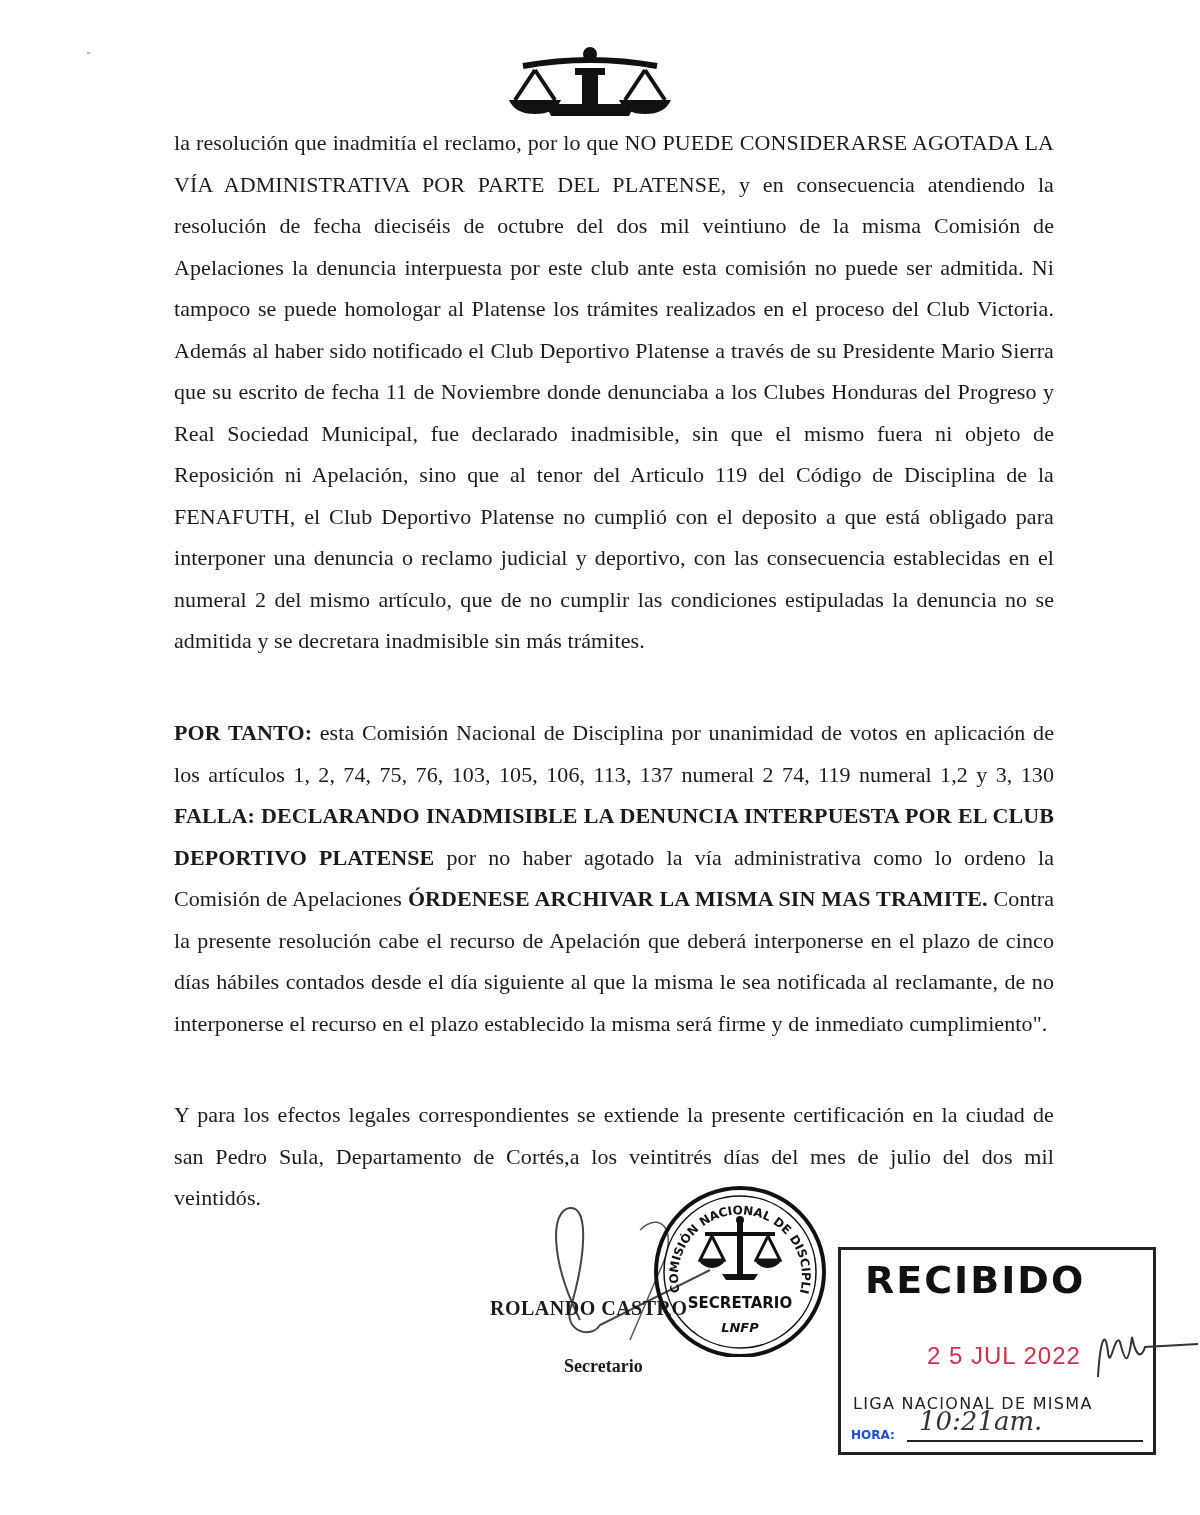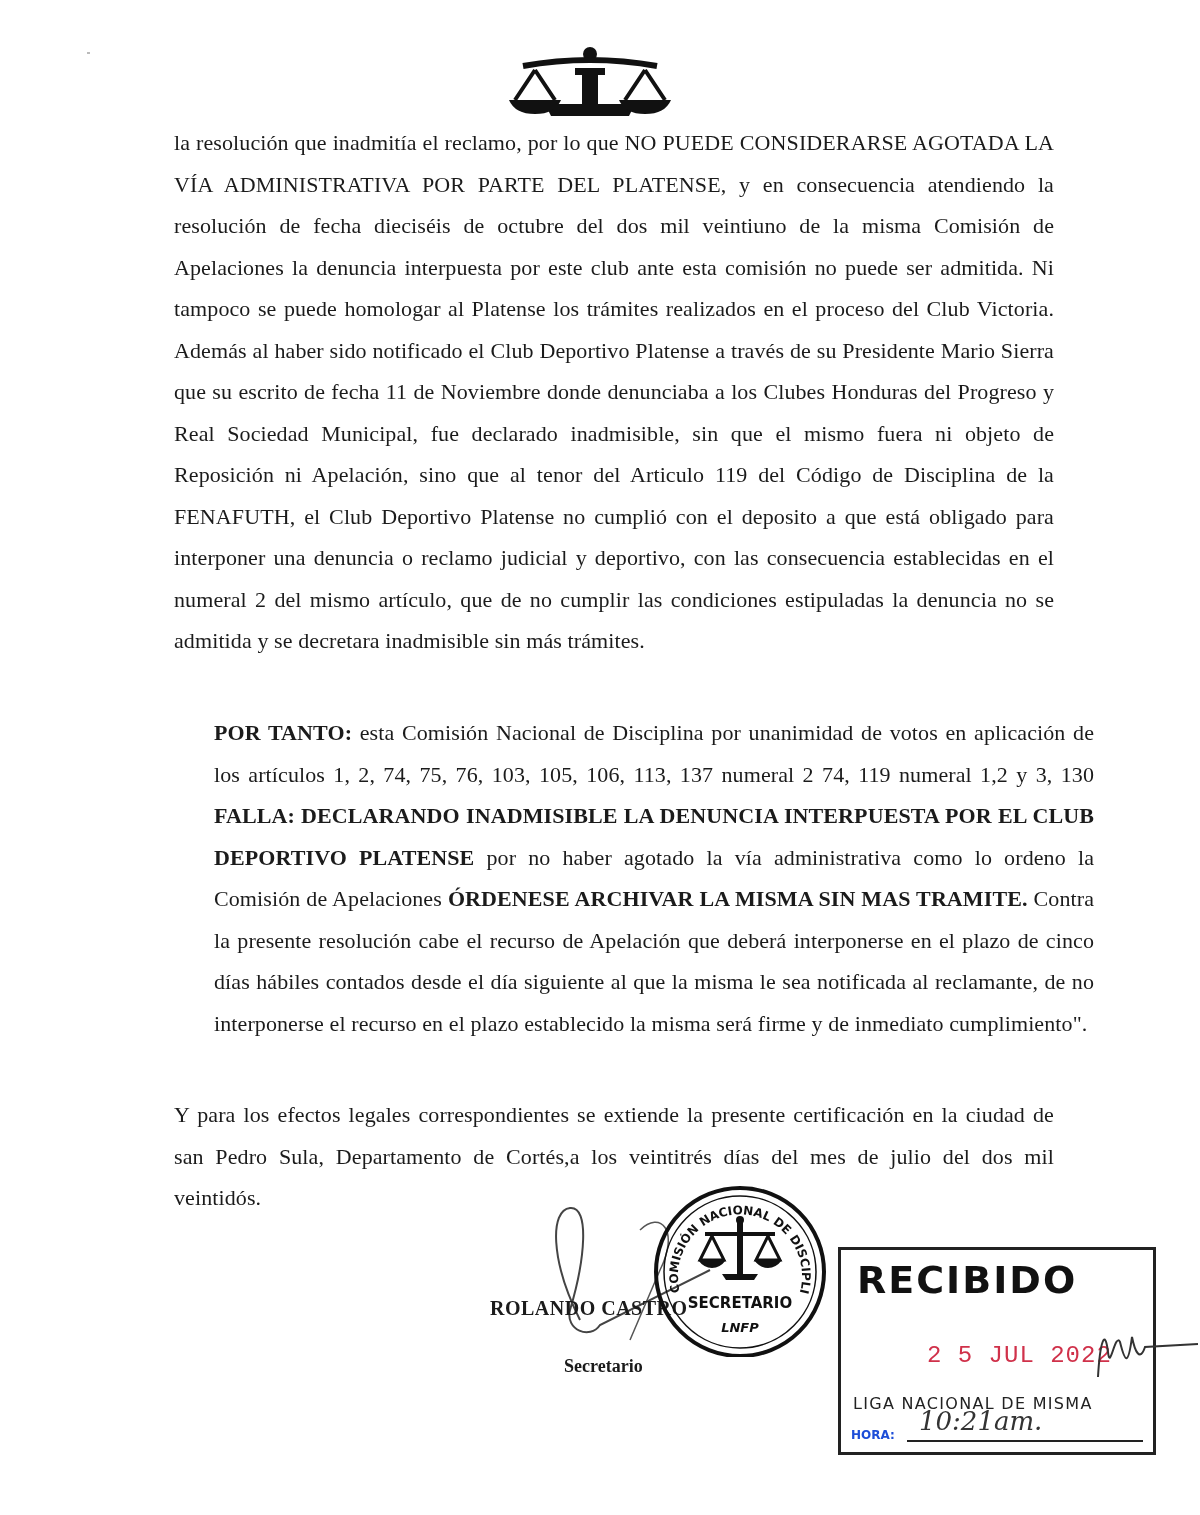--- a/index.html
+++ b/index.html
@@ -2,33 +2,33 @@
 <html><head>
 <meta charset="utf-8">
 <style>
   html, body { margin: 0; padding: 0; background: #ffffff; }
   body { width: 1200px; height: 1515px; position: relative; overflow: hidden;
          font-family: "Liberation Serif", "DejaVu Serif", serif; color: #1b1b1b; }
   .logo { position: absolute; left: 505px; top: 44px; width: 170px; height: 74px; }
   .para { position: absolute; left: 174px; width: 880px; font-size: 22px;
           line-height: 41.5px; text-align: justify; text-align-last: left; letter-spacing: 0.1px; }
   .p1 { top: 122px; }
-  .p2 { top: 712px; margin-left: 40px; }
+  .p2 { top: 712px; }
   .p3 { top: 1094px; }
   b { font-weight: bold; }
   .sig-name { position: absolute; left: 490px; top: 1297px; font-size: 20px; font-weight: bold; letter-spacing: 0.5px; }
   .sig-title { position: absolute; left: 564px; top: 1356px; font-size: 18px; font-weight: bold; }
   .signature { position: absolute; left: 540px; top: 1200px; width: 180px; height: 150px; }
   .seal { position: absolute; left: 650px; top: 1182px; width: 180px; height: 175px; }
   .stamp { position: absolute; left: 838px; top: 1247px; width: 318px; height: 208px;
            border: 3px solid #222; box-sizing: border-box; font-family: "DejaVu Sans", sans-serif; }
-  .stamp-title { position: absolute; left: 16px; top: 8px; font-size: 38px; font-weight: bold;
+  .stamp-title { position: absolute; left: 24px; top: 8px; font-size: 38px; font-weight: bold;
                  letter-spacing: 2px; color: #111; }
   .stamp-date { position: absolute; left: 86px; top: 92px; font-size: 24px; color: #d0314a;
-                font-family: Liberation Mono, monospace; letter-spacing: 1px; }
+                font-family: Liberation Sans, sans-serif; letter-spacing: 1px; }
   .stamp-org { position: absolute; left: 12px; top: 144px; font-size: 16px; letter-spacing: 1.3px; color: #222; }
   .stamp-hora { position: absolute; left: 10px; top: 178px; font-size: 12px; font-weight: bold; color: #1d4ed8; }
   .stamp-line { position: absolute; left: 66px; top: 190px; width: 236px; border-top: 2px solid #222; }
   .stamp-time { position: absolute; left: 78px; top: 156px; font-size: 26px; font-style: italic; color: #333;
                 font-family: "DejaVu Serif", serif; }
   .stamp-initials { position: absolute; left: 1090px; top: 1322px; width: 110px; height: 60px; }
   .speck { position: absolute; left: 87px; top: 52px; width: 3px; height: 2px; background: #bbb; }
 </style>
 </head>
 <body>

